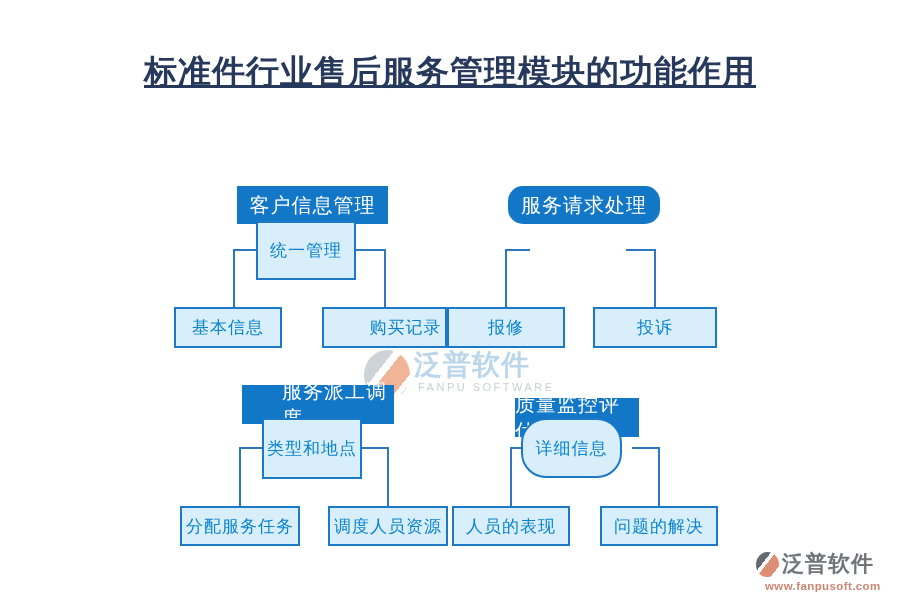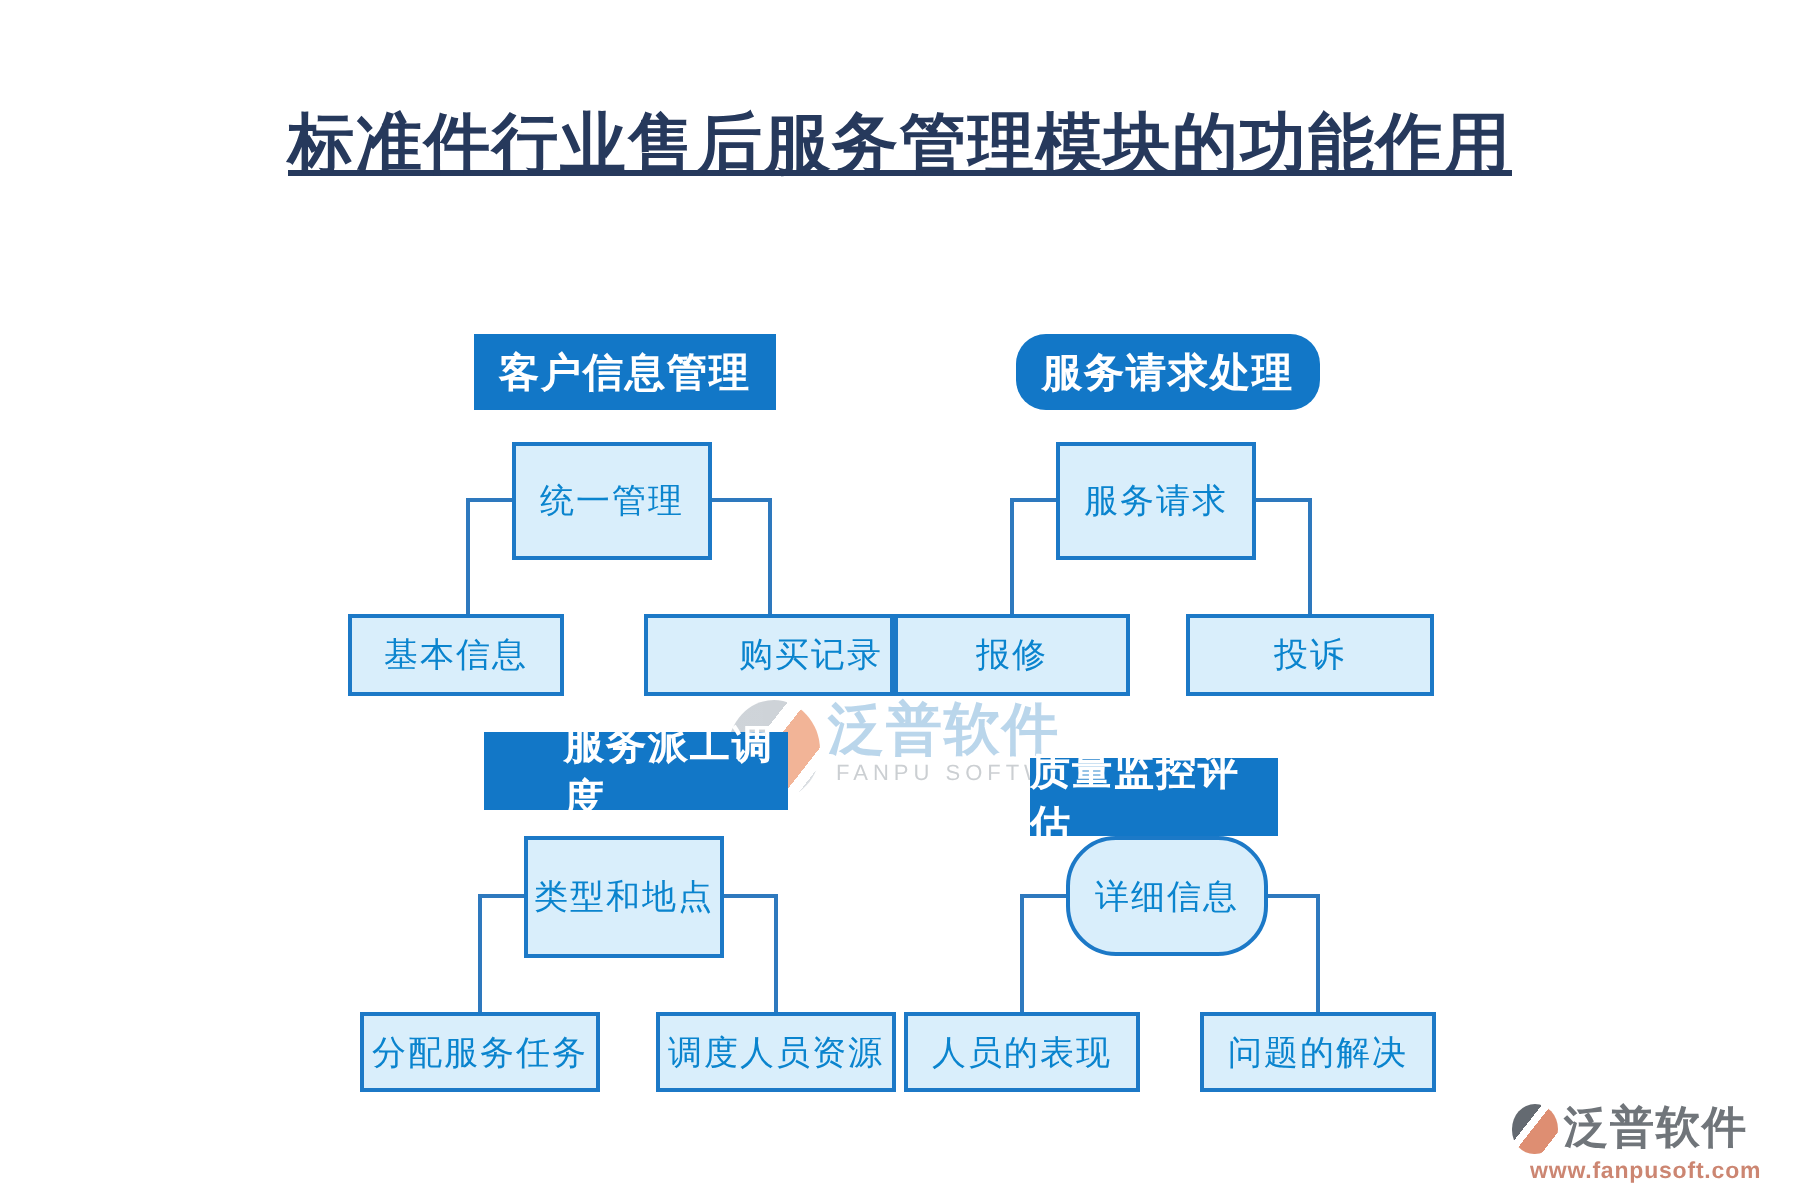--- a/index.html
+++ b/index.html
@@ -10,21 +10,21 @@
 
   
   .title { position:absolute; left:0; top:50px; width:900px; text-align:center; color:#26395C; z-index:2; }
   .title-line1 { font-size:33px; font-weight:700; letter-spacing:1px; line-height:44px;text-decoration:underline; }
   .title-line2 { font-size:30px; font-weight:700; font-style:italic; line-height:38px; }
 
   
   .hdr {
     position:absolute; background:#1277C7; color:#ffffff;
     display:flex; align-items:center; justify-content:center;
-    font-size:20px; font-weight:700; letter-spacing:1px; z-index:3; box-sizing:border-box;
+    font-size:20px; font-weight:400; letter-spacing:1px; z-index:3; box-sizing:border-box;margin-top:19px;
   }
   .node {
     position:absolute; background:#D9EEFB; border:2px solid #1C79C7; color:#0A84CE;
     display:flex; align-items:center; justify-content:center;
     font-size:17px; letter-spacing:1px; z-index:3; box-sizing:border-box;
   }
   .line { position:absolute; background:#2E79BE; z-index:1; }
   .hline { height:2px; }
   .vline { width:2px; }
 
@@ -73,39 +73,38 @@
   <div class="hdr" style="left:237px; top:167px; width:151px; height:38px;">客户信息管理</div>
   <div class="node" style="left:256px; top:221px; width:100px; height:59px;">统一管理</div>
   <div class="node" style="left:174px; top:307px; width:108px; height:41px;">基本信息</div>
   <div class="node" style="left:322px; top:307px; width:125px; height:41px;padding-left:42px;">购买记录</div>
 
   <div class="line hline" style="left:505px; top:249px; width:25px;"></div>
   <div class="line vline" style="left:505px; top:249px; height:58px;"></div>
   <div class="line hline" style="left:626px; top:249px; width:30px;"></div>
   <div class="line vline" style="left:654px; top:249px; height:58px;"></div>
   <div class="hdr" style="left:508px; top:167px; width:152px; height:38px;border-radius:15px;">服务请求处理</div>
-  <div class="node" style="left:528px; top:221px; width:100px; height:59px;">服务请求</div>
   <div class="node" style="left:447px; top:307px; width:118px; height:41px;">报修</div>
   <div class="node" style="left:593px; top:307px; width:124px; height:41px;">投诉</div>
 
   <div class="line hline" style="left:239px; top:447px; width:25px;"></div>
   <div class="line vline" style="left:239px; top:447px; height:59px;"></div>
   <div class="line hline" style="left:360px; top:447px; width:29px;"></div>
   <div class="line vline" style="left:387px; top:447px; height:59px;"></div>
   <div class="hdr" style="left:242px; top:366px; width:152px; height:39px;padding-left:40px;">服务派工调度</div>
   <div class="node" style="left:262px; top:418px; width:100px; height:61px;">类型和地点</div>
   <div class="node" style="left:180px; top:506px; width:120px; height:40px;">分配服务任务</div>
   <div class="node" style="left:328px; top:506px; width:120px; height:40px;">调度人员资源</div>
 
   <div class="line hline" style="left:510px; top:447px; width:25px;"></div>
   <div class="line vline" style="left:510px; top:447px; height:59px;"></div>
   <div class="line hline" style="left:632px; top:447px; width:28px;"></div>
   <div class="line vline" style="left:658px; top:447px; height:59px;"></div>
   <div class="hdr" style="left:515px; top:379px; width:124px; height:39px;">质量监控评估</div>
-  <div class="node" style="left:533px; top:418px; width:101px; height:60px;border-radius:25px;">详细信息</div>
+  <div class="node" style="left:521px; top:418px; width:101px; height:60px;border-radius:25px;">详细信息</div>
   <div class="node" style="left:452px; top:506px; width:118px; height:40px;">人员的表现</div>
   <div class="node" style="left:600px; top:506px; width:118px; height:40px;">问题的解决</div>
 
   <div class="footer">
     <div class="fb-row">
       <div class="fb-mark"></div>
       <div class="fb-name">泛普软件</div>
     </div>
     <div class="fb-url">www.fanpusoft.com</div>
   </div>

